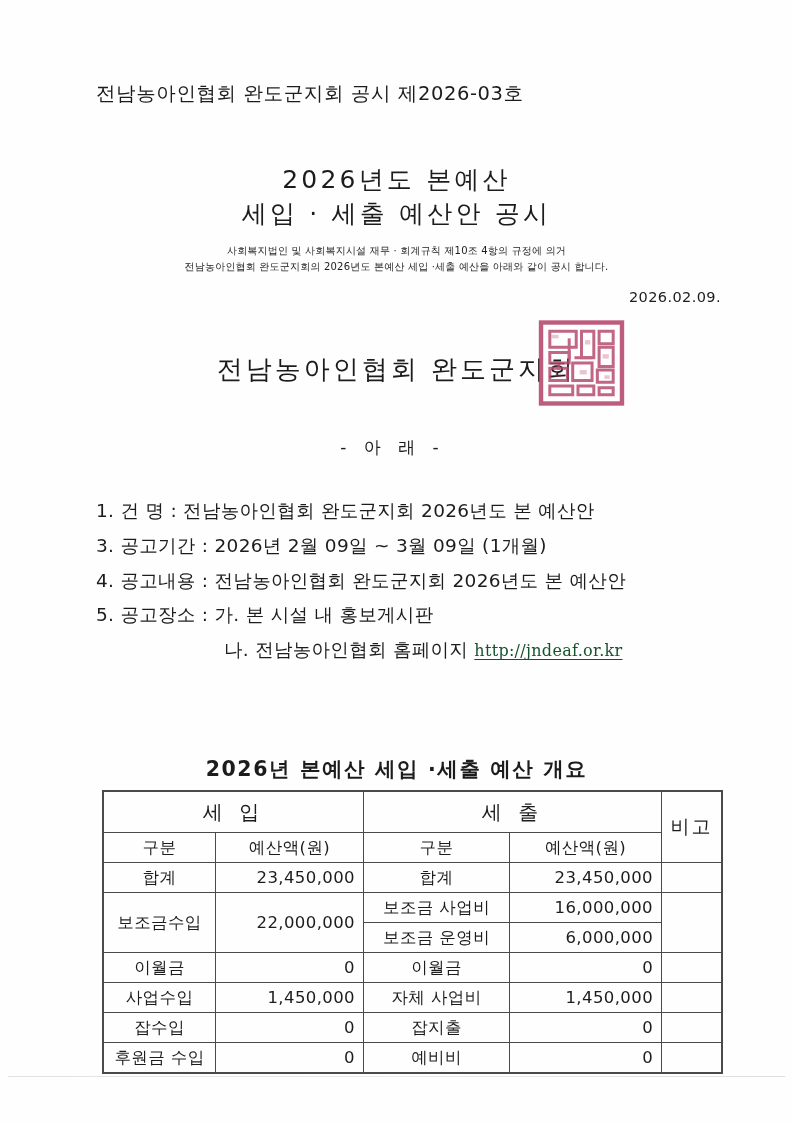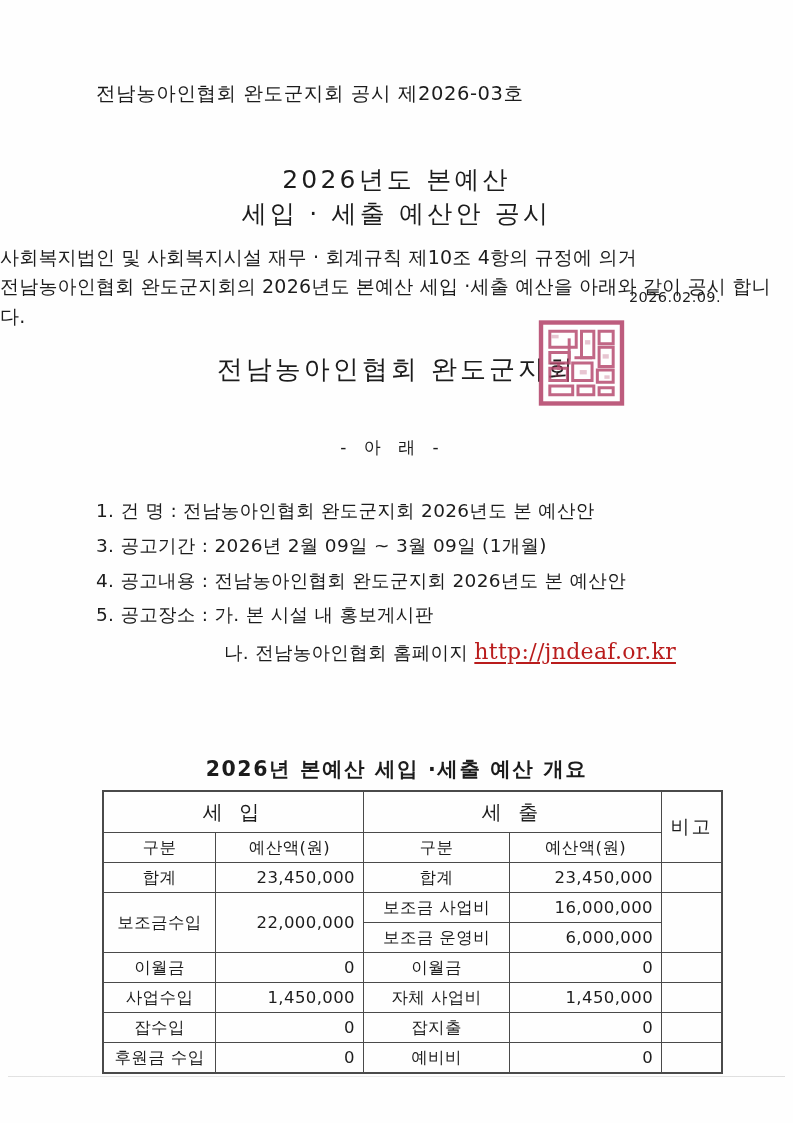--- a/index.html
+++ b/index.html
@@ -54,21 +54,22 @@
     line-height: 1.28;
     margin-top: 2px;
   }
 
   
   .intro {
     position: absolute;
     left: 0;
     right: 0;
     top: 243px;
-    font-size: 19px;
+    text-align: center;
+    font-size: 10px;
     line-height: 1.55;
     letter-spacing: 0.2px;
   }
   .intro span { display: block; }
 
   
   .doc-date {
     position: absolute;
     right: 72px;
     top: 289px;
@@ -122,25 +123,25 @@
   .list-item {
     margin-bottom: 13.5px;
     white-space: nowrap;
     line-height: 1.15;
   }
   .list-item.sub {
     margin-left: 128px;
     margin-bottom: 0;
   }
   .url-link {
-    color: #b91c1c;
+    color: #14532d;
     text-decoration: underline;
     text-underline-offset: 3px;
     font-family: "DejaVu Serif", "Liberation Serif", serif;
-    font-size: 22px;
+    font-size: 16px;
   }
 
   
   .table-caption {
     position: absolute;
     left: 0;
     right: 0;
     top: 755px;
     text-align: center;
     font-size: 20.5px;

